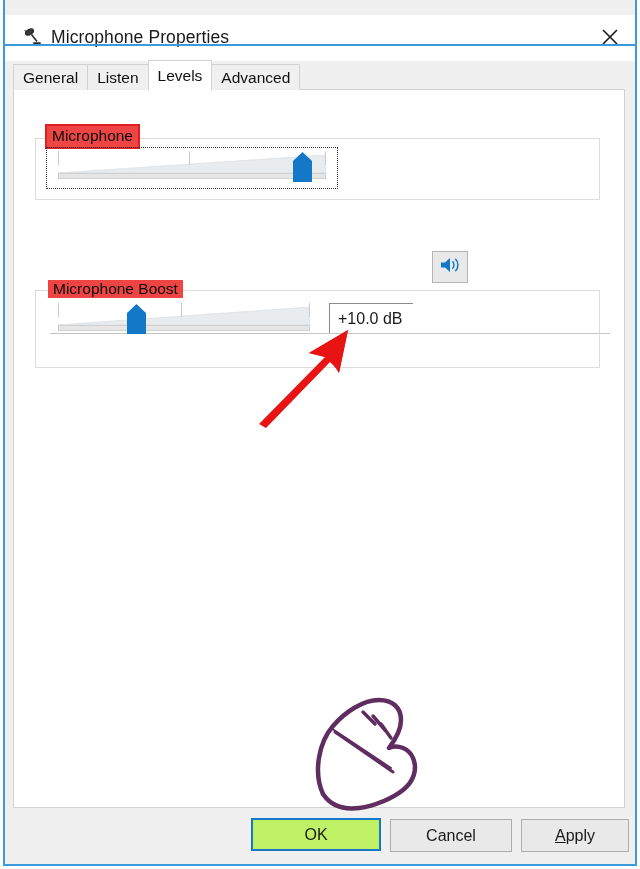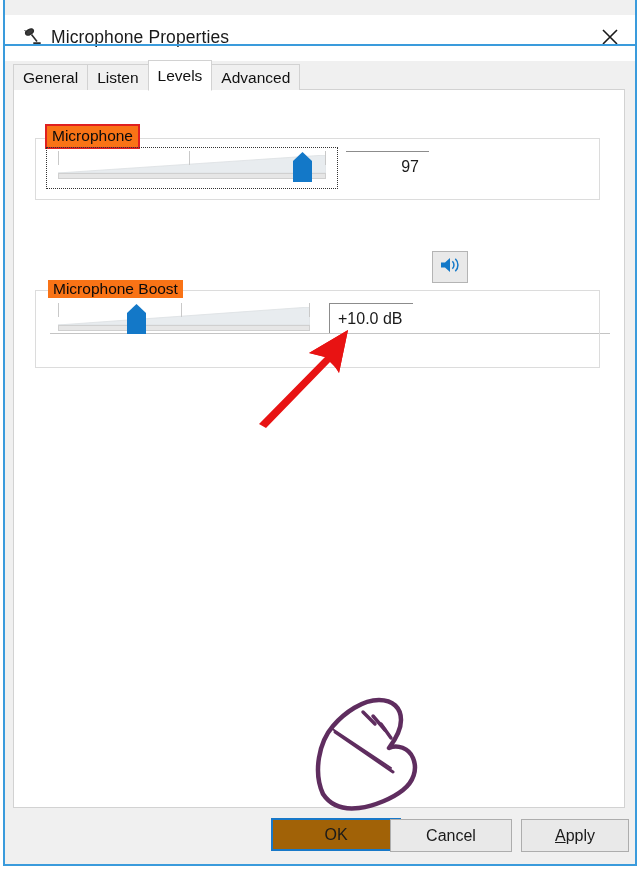--- a/index.html
+++ b/index.html
@@ -122,21 +122,21 @@
   .groupbox {
     position: absolute;
     border: 1px solid #dcdcdc;
     box-sizing: border-box;
     background: transparent;
   }
   .group-legend {
     position: absolute;
     top: -11px;
     left: 12px;
-    background: #f97316;
+    background: #ef4444;
     padding: 0 5px;
     font-size: 15.5px;
     color: #0b0b0b;
     white-space: nowrap;
     text-align: right;
   }
   .group-legend.highlighted {
     border: 2px solid #e02020;
     padding: 1px 5px 2px 5px;
     top: -15px;
@@ -241,22 +241,21 @@
     box-sizing: border-box;
     font-size: 16px;
     color: #1a1a1a;
     display: flex;
     align-items: center;
     justify-content: center;
     cursor: default;
   }
   .dlg-button.default {
     border: 2px solid #1878c8;
-    background: #a16207;
-    margin-left: 20px;
+    background: #bef264;
   }
   .dlg-button u { text-decoration: underline; }
 
   
   #red-arrow {
     position: absolute;
     left: 246px;
     top: 325px;
     width: 110px;
     height: 105px;
@@ -322,21 +321,20 @@
         <div class="tickmark" style="left:139px;"></div>
         <div class="tickmark" style="left:275px;"></div>
         <div class="slider-rail"></div>
         <div class="slider-thumb" style="left:243px;">
           <svg width="19" height="30" viewBox="0 0 19 30">
             <path d="M9.5 0 L19 9 L19 30 L0 30 L0 9 Z" fill="#1378c8"></path>
           </svg>
         </div>
       </div>
 
-      <div class="value-box right-aligned" style="left:310px; top:12px; width:83px; height:30px;">97</div>
     </div>
 
     <div id="mute-button">
       <span>
         <svg width="22" height="20" viewBox="0 0 22 20">
           <path d="M2 7.5 L6 7.5 L11 3 L11 17 L6 12.5 L2 12.5 Z" fill="#1378c8"></path>
           <path d="M13.4 6.2 A5.4 5.4 0 0 1 13.4 13.8" stroke="#1378c8" stroke-width="1.5" fill="none"></path>
           <path d="M16.3 3.8 A8.6 8.6 0 0 1 16.3 16.2" stroke="#1378c8" stroke-width="1.5" fill="none"></path>
         </svg>
       </span>

